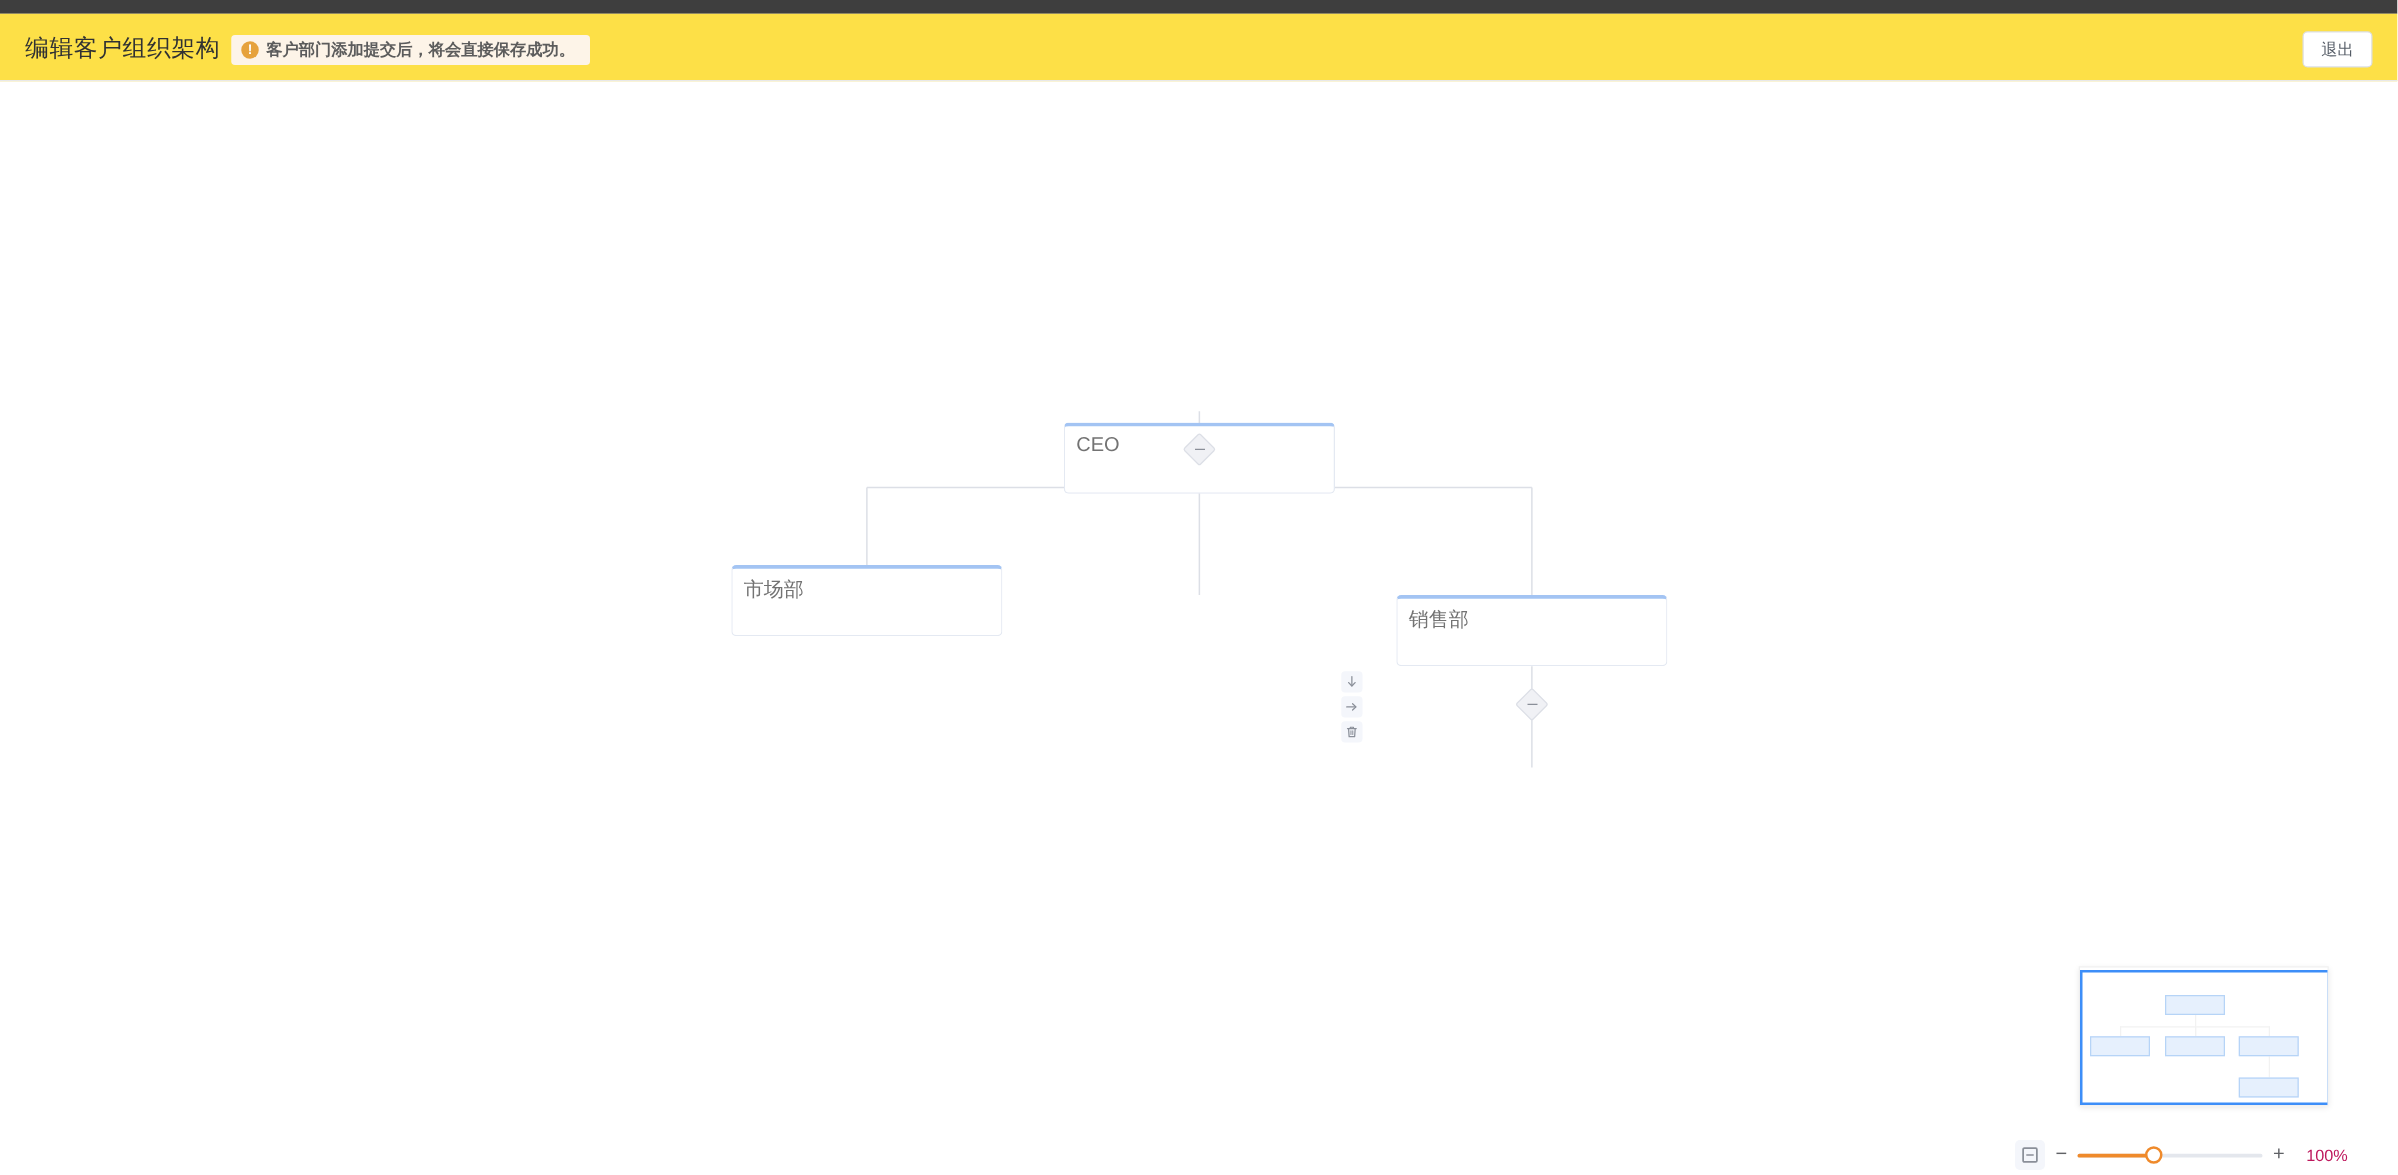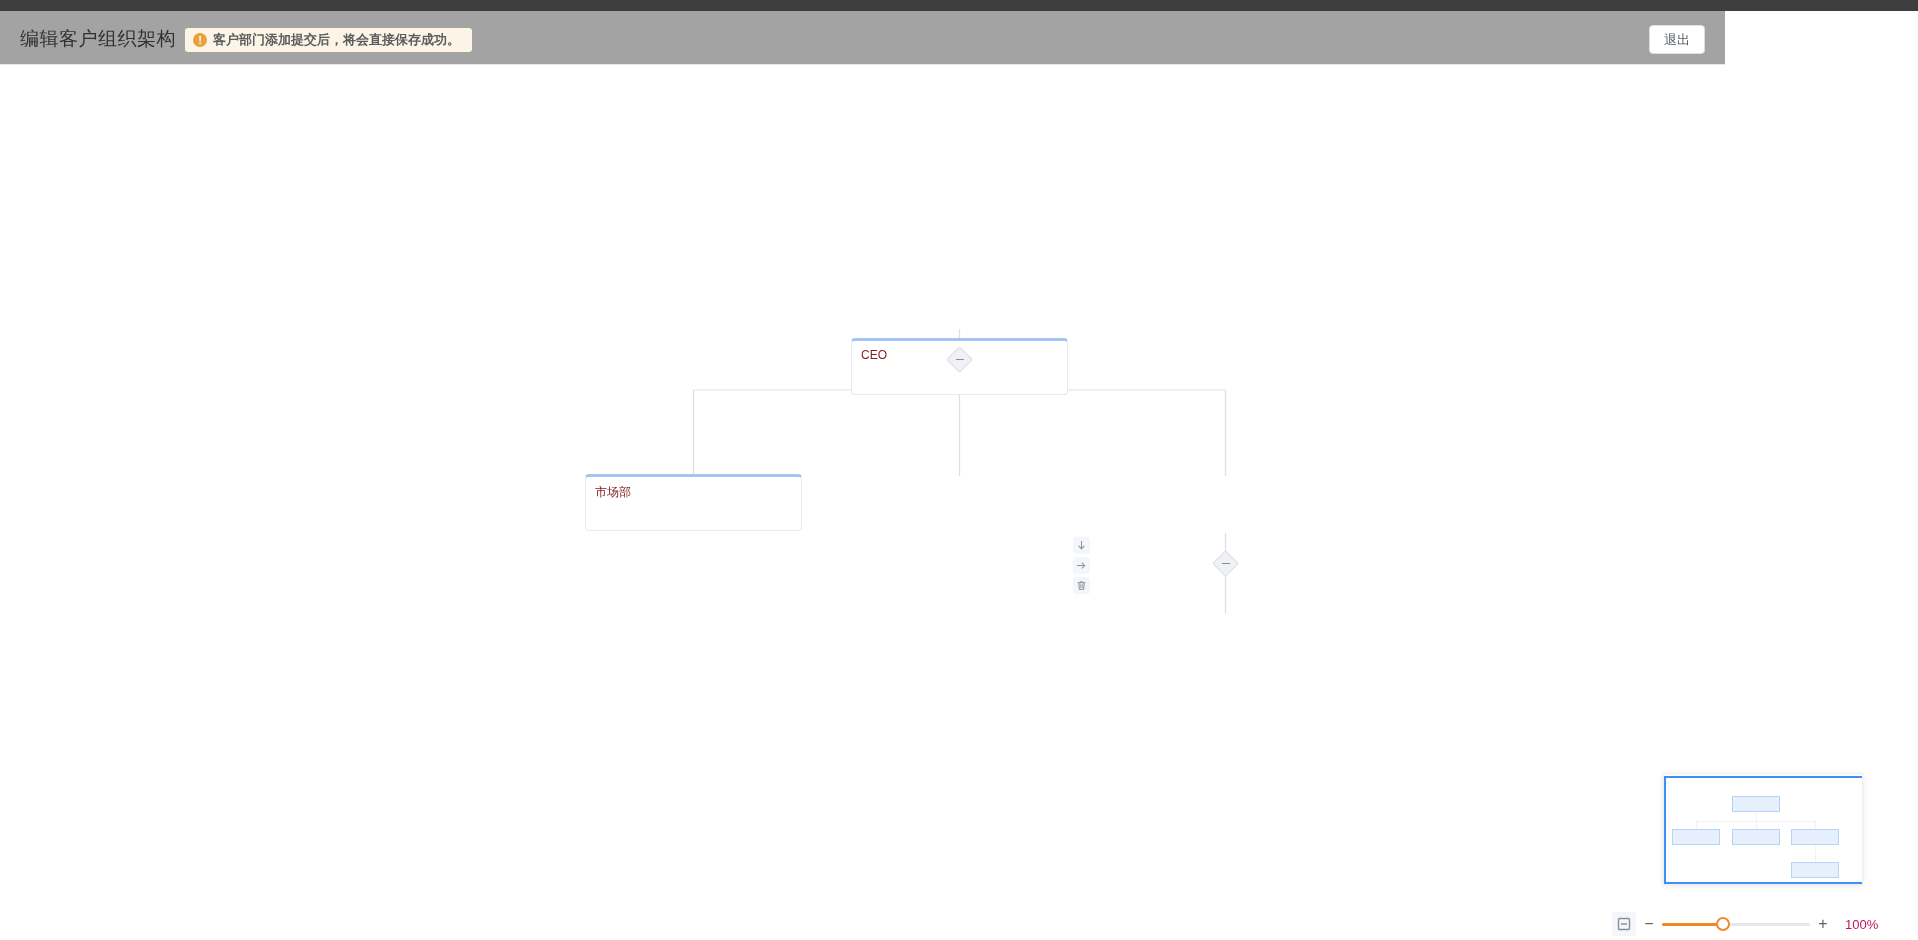--- a/index.html
+++ b/index.html
@@ -16,22 +16,22 @@
   
   .top-strip {
     position: absolute; left: 0; top: 0;
     width: 1918px; height: 11px;
     background: #3e3e3e;
   }
 
   
   .header {
     position: absolute; left: 0; top: 11px;
-    width: 1725px; height: 54px;
-    background: #a3a3a3;
+    width: 1918px; height: 54px;
+    background: #fde047;
     border-bottom: 1px solid #e8e8e8;
     padding-left: 27px;
   }
   .header-title {
     position: absolute; left: 20px; top: 15px;
     font-size: 19px; color: #303133; letter-spacing: .5px;
     white-space: nowrap;
   }
   .alert-banner {
     position: absolute; left: 185px; top: 17px;
@@ -87,22 +87,22 @@
     border-radius: 4px;
     box-shadow: 0 0 0 rgba(0,0,0,0);
     cursor: pointer;
   }
   .node.selected {
     border: 1px solid #8fb9f0;
     border-top: 3px solid #6ba4ef;
   }
   .node-label {
     position: absolute; left: 9px; top: 7px;
-    font-size: 12px;
-    color: #7f1d1d;
+    font-size: 16px;
+    color: #737373;
     white-space: nowrap;
   }
 
   
   .toggle {
     position: absolute;
     width: 19px; height: 19px;
     background: #f0f1f5;
     border: 1px solid #dcdfe6;
     transform: rotate(45deg);
@@ -246,21 +246,21 @@
 
       <div class="node" style="left:851px; top:272px;">
         <span class="node-label">CEO</span>
       </div>
       <div class="toggle" style="left:950px; top:284px;">
         <span class="toggle-inner">
             <span class="dash"></span>
           </span>
       </div>
 
-      <div class="node" style="left:585px; top:408px;">
+      <div class="node" style="left:585px; top:386px;">
         <span class="node-label">市场部</span>
       </div>
 
       <div class="node-actions" style="left:1073px; top:471px;">
         <button class="action-btn">
           <svg width="11" height="11" viewBox="0 0 12 12">
             <path d="M6 1.5 L6 9.2" stroke="#8a8f99" stroke-width="1.1" fill="none" stroke-linecap="round"></path>
             <path d="M3.2 6.6 L6 9.6 L8.8 6.6" stroke="#8a8f99" stroke-width="1.1" fill="none" stroke-linecap="round" stroke-linejoin="round"></path>
           </svg>
         </button>
@@ -273,20 +273,23 @@
         <button class="action-btn">
           <svg width="11" height="11" viewBox="0 0 12 12">
             <path d="M2.2 3.1 L9.8 3.1" stroke="#8a8f99" stroke-width="1.1" stroke-linecap="round"></path>
             <path d="M4.6 3.1 L4.6 2.0 L7.4 2.0 L7.4 3.1" stroke="#8a8f99" stroke-width="1" fill="none" stroke-linejoin="round"></path>
             <path d="M3.1 3.1 L3.6 10.2 L8.4 10.2 L8.9 3.1" stroke="#8a8f99" stroke-width="1.1" fill="none" stroke-linejoin="round"></path>
             <path d="M5.2 5.0 L5.2 8.3 M6.8 5.0 L6.8 8.3" stroke="#8a8f99" stroke-width="0.9" stroke-linecap="round"></path>
           </svg>
         </button>
       </div>
 
+      <div class="node" style="left:1117px; top:410px;">
+        <span class="node-label">销售部</span>
+      </div>
       <div class="toggle" style="left:1216px; top:488px;">
         <span class="toggle-inner">
             <span class="dash"></span>
           </span>
       </div>
 
 
     </div>
   </div>
 

